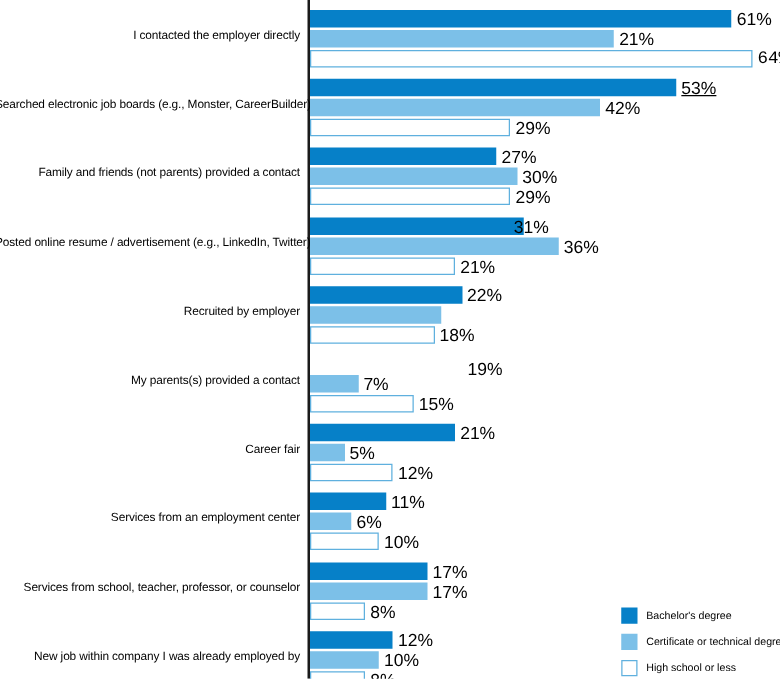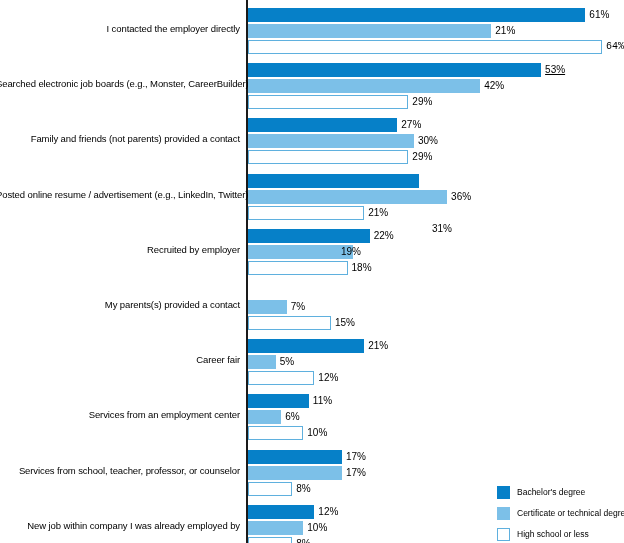--- a/index.html
+++ b/index.html
@@ -85,21 +85,21 @@
     height: 14px;
     box-sizing: border-box;
   }
   .bar.s0 { background: #0680c8; }
   .bar.s1 { background: #7cc0e8; }
   .bar.s2 { background: #ffffff; border: 1px solid #5fb0de; }
 
   .bar-value {
     position: absolute;
     top: 1px;
-    font-size: 10px;
+    font-size: 14px;
     line-height: 12px;
     color: #000000;
     white-space: nowrap;
   }
 
   
   #legend {
     position: absolute;
     left: 497px;
     top: 483px;
@@ -187,42 +187,42 @@
               <div class="bar s2" title="High school or less: 29%" style="width: 160.37px;"></div>
               <span class="bar-value" style="left: 164.37px;">29%</span>
             </div>
           </div>
         </div>
         <div class="group" style="top: 171.6px;">
           <div class="cat-label" style="top: 17px;">Posted online resume / advertisement (e.g., LinkedIn, Twitter)</div>
           <div class="bars">
             <div class="bar-row r0">
               <div class="bar s0" title="Bachelor's degree: 31%" style="width: 171.43px;"></div>
-              <span class="bar-value" style="left: 184px; margin-top: 48px;">31%</span>
+              <span class="bar-value" style="left: 163px;">31%</span>
             </div>
             <div class="bar-row r1">
               <div class="bar s1" title="Certificate or technical degree: 36%" style="width: 199.08px;"></div>
               <span class="bar-value" style="left: 203.08px;">36%</span>
             </div>
             <div class="bar-row r2">
               <div class="bar s2" title="High school or less: 21%" style="width: 116.13px;"></div>
               <span class="bar-value" style="left: 120.13px;">21%</span>
             </div>
           </div>
         </div>
         <div class="group" style="top: 226.8px;">
           <div class="cat-label" style="top: 17px;">Recruited by employer</div>
           <div class="bars">
             <div class="bar-row r0">
               <div class="bar s0" title="Bachelor's degree: 22%" style="width: 121.66px;"></div>
               <span class="bar-value" style="left: 125.66px;">22%</span>
             </div>
             <div class="bar-row r1">
               <div class="bar s1" title="Certificate or technical degree: 19%" style="width: 105.07px;"></div>
-              <span class="bar-value" style="left: 93px;">19%</span>
+              <span class="bar-value" style="left: 126px; margin-top: 43px;">19%</span>
             </div>
             <div class="bar-row r2">
               <div class="bar s2" title="High school or less: 18%" style="width: 99.54px;"></div>
               <span class="bar-value" style="left: 103.54px;">18%</span>
             </div>
           </div>
         </div>
         <div class="group" style="top: 282px;">
           <div class="cat-label" style="top: 17px;">My parents(s) provided a contact</div>
           <div class="bars">

